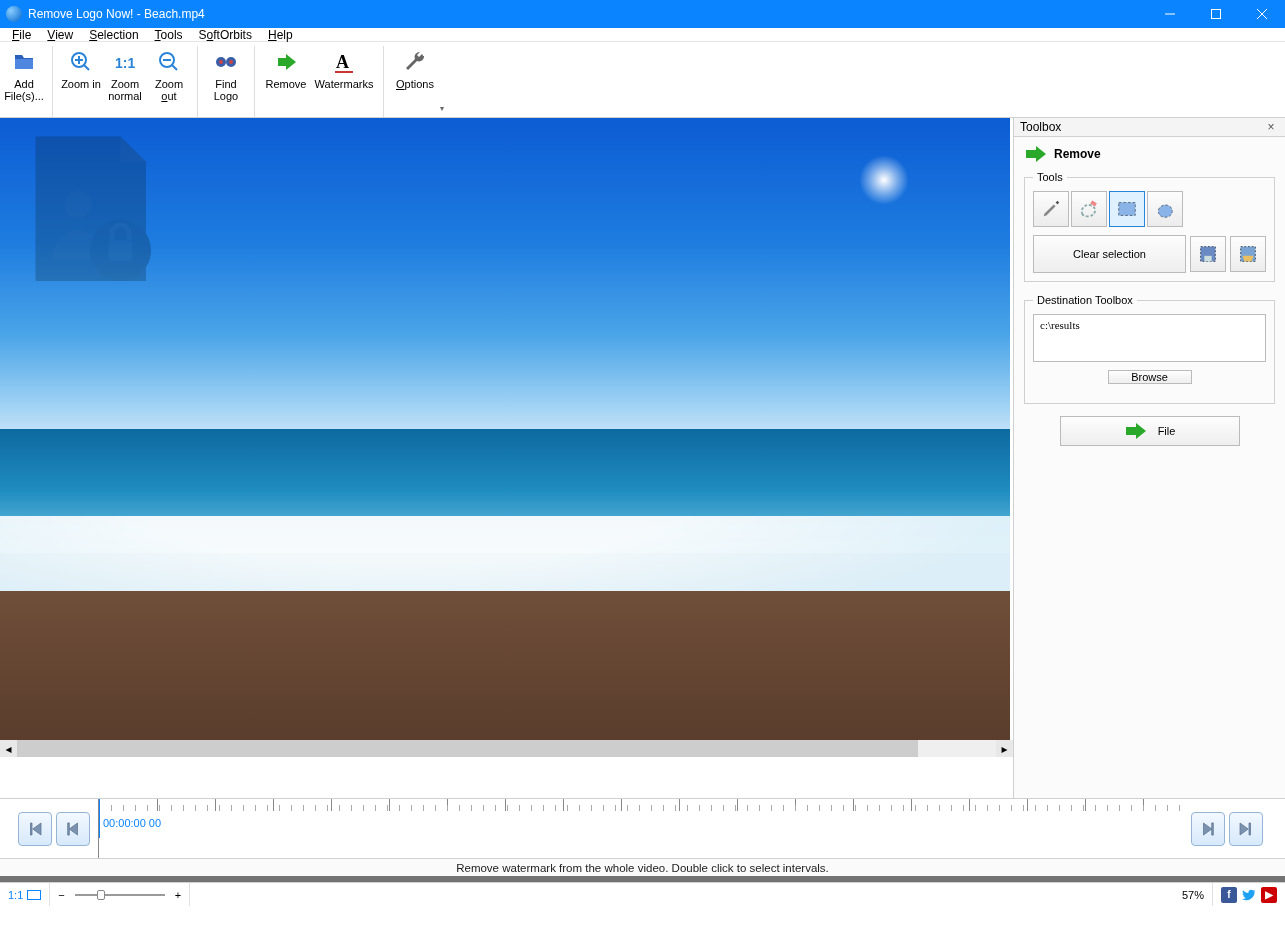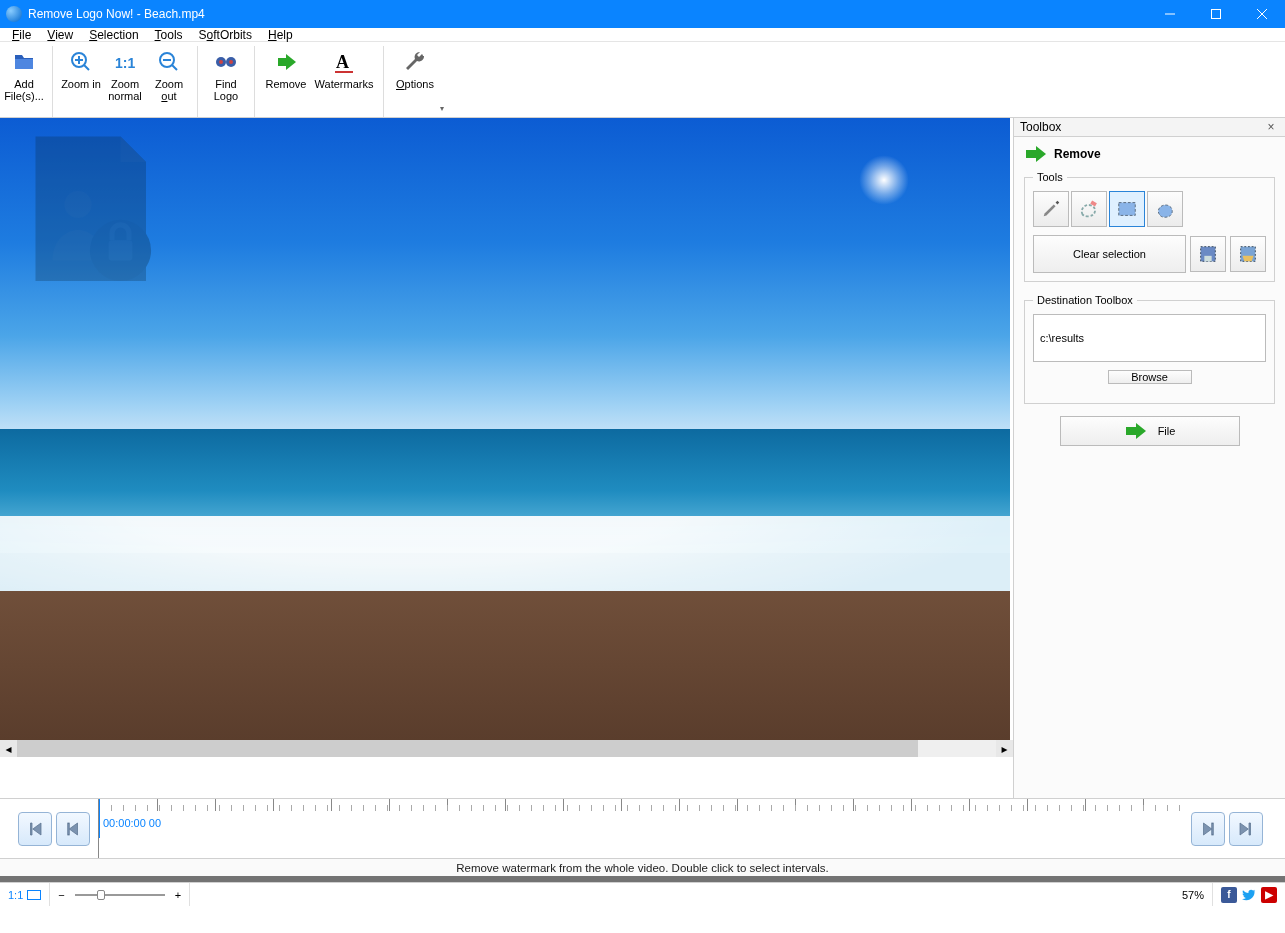--- a/index.html
+++ b/index.html
@@ -53,21 +53,21 @@
 .tb-arrow { width: 24px; height: 18px; }
 .tb-fieldset { border: 1px solid #d0d0d0; margin: 0 10px 12px; padding: 8px; }
 .tb-legend { font-size: 11px; padding: 0 4px; }
 .tool-row { display: flex; gap: 2px; }
 .tb-tool { width: 36px; height: 36px; border: 1px solid #bbb; background: linear-gradient(to bottom, #fdfdfd, #ececec); display: flex; align-items: center; justify-content: center; cursor: pointer; }
 .tb-tool.selected { border: 1px solid #2a84d8; background: #dff0ff; }
 .tb-tool svg { width: 22px; height: 22px; }
 .tb-clear-row { display: flex; gap: 4px; align-items: center; margin-top: 8px; }
 .tb-clear-btn { flex: 1; height: 38px; border: 1px solid #bbb; background: linear-gradient(to bottom, #fdfdfd, #eee); cursor: pointer; font-size: 11px; }
 .tb-dest { border: 1px solid #d0d0d0; margin: 0 10px 12px; padding: 8px; }
-.tb-dest-box { border: 1px solid #bbb; background: #fff; height: 48px; padding: 17px 6px; font-size: 11px; }
+.tb-dest-box { border: 1px solid #bbb; background: #fff; height: 48px; padding: 4px 6px; font-size: 11px; font-family: Liberation Serif, serif; }
 .tb-browse { display: block; margin: 8px auto 11px; width: 84px; height: 14px; border: 1px solid #bbb; background: linear-gradient(to bottom, #fdfdfd, #eee); cursor: pointer; font-size: 11px; }
 .tb-start { display: flex; align-items: center; justify-content: center; gap: 10px; margin: 0 auto; width: 180px; height: 30px; border: 1px solid #bbb; background: linear-gradient(to bottom, #fdfdfd, #eee); cursor: pointer; font-size: 11px; }
 
 
 .timeline { border-top: 1px solid #d0d0d0; display: flex; align-items: center; height: 60px; background: #fff; padding: 0 18px; }
 .play-btn { width: 34px; height: 34px; border: 1px solid #95b4d6; border-radius: 4px; background: linear-gradient(to bottom, #f2f8ff, #d7e9fb); display: flex; align-items: center; justify-content: center; cursor: pointer; margin-right: 4px; }
 .play-btn svg { width: 18px; height: 18px; fill: #7c93b0; stroke: #5c7490; }
 .ruler { flex: 1; align-self: stretch; position: relative; margin: 0 4px; border-left: 1px solid #888; }
 .ruler-ticks { position: absolute; top: 0; left: 0; right: 0; height: 12px; background: repeating-linear-gradient(to right, #888 0, #888 1px, transparent 1px, transparent 58px); }
 .ruler-smticks { position: absolute; top: 6px; left: 0; right: 0; height: 6px; background: repeating-linear-gradient(to right, #aaa 0, #aaa 1px, transparent 1px, transparent 12px); }

